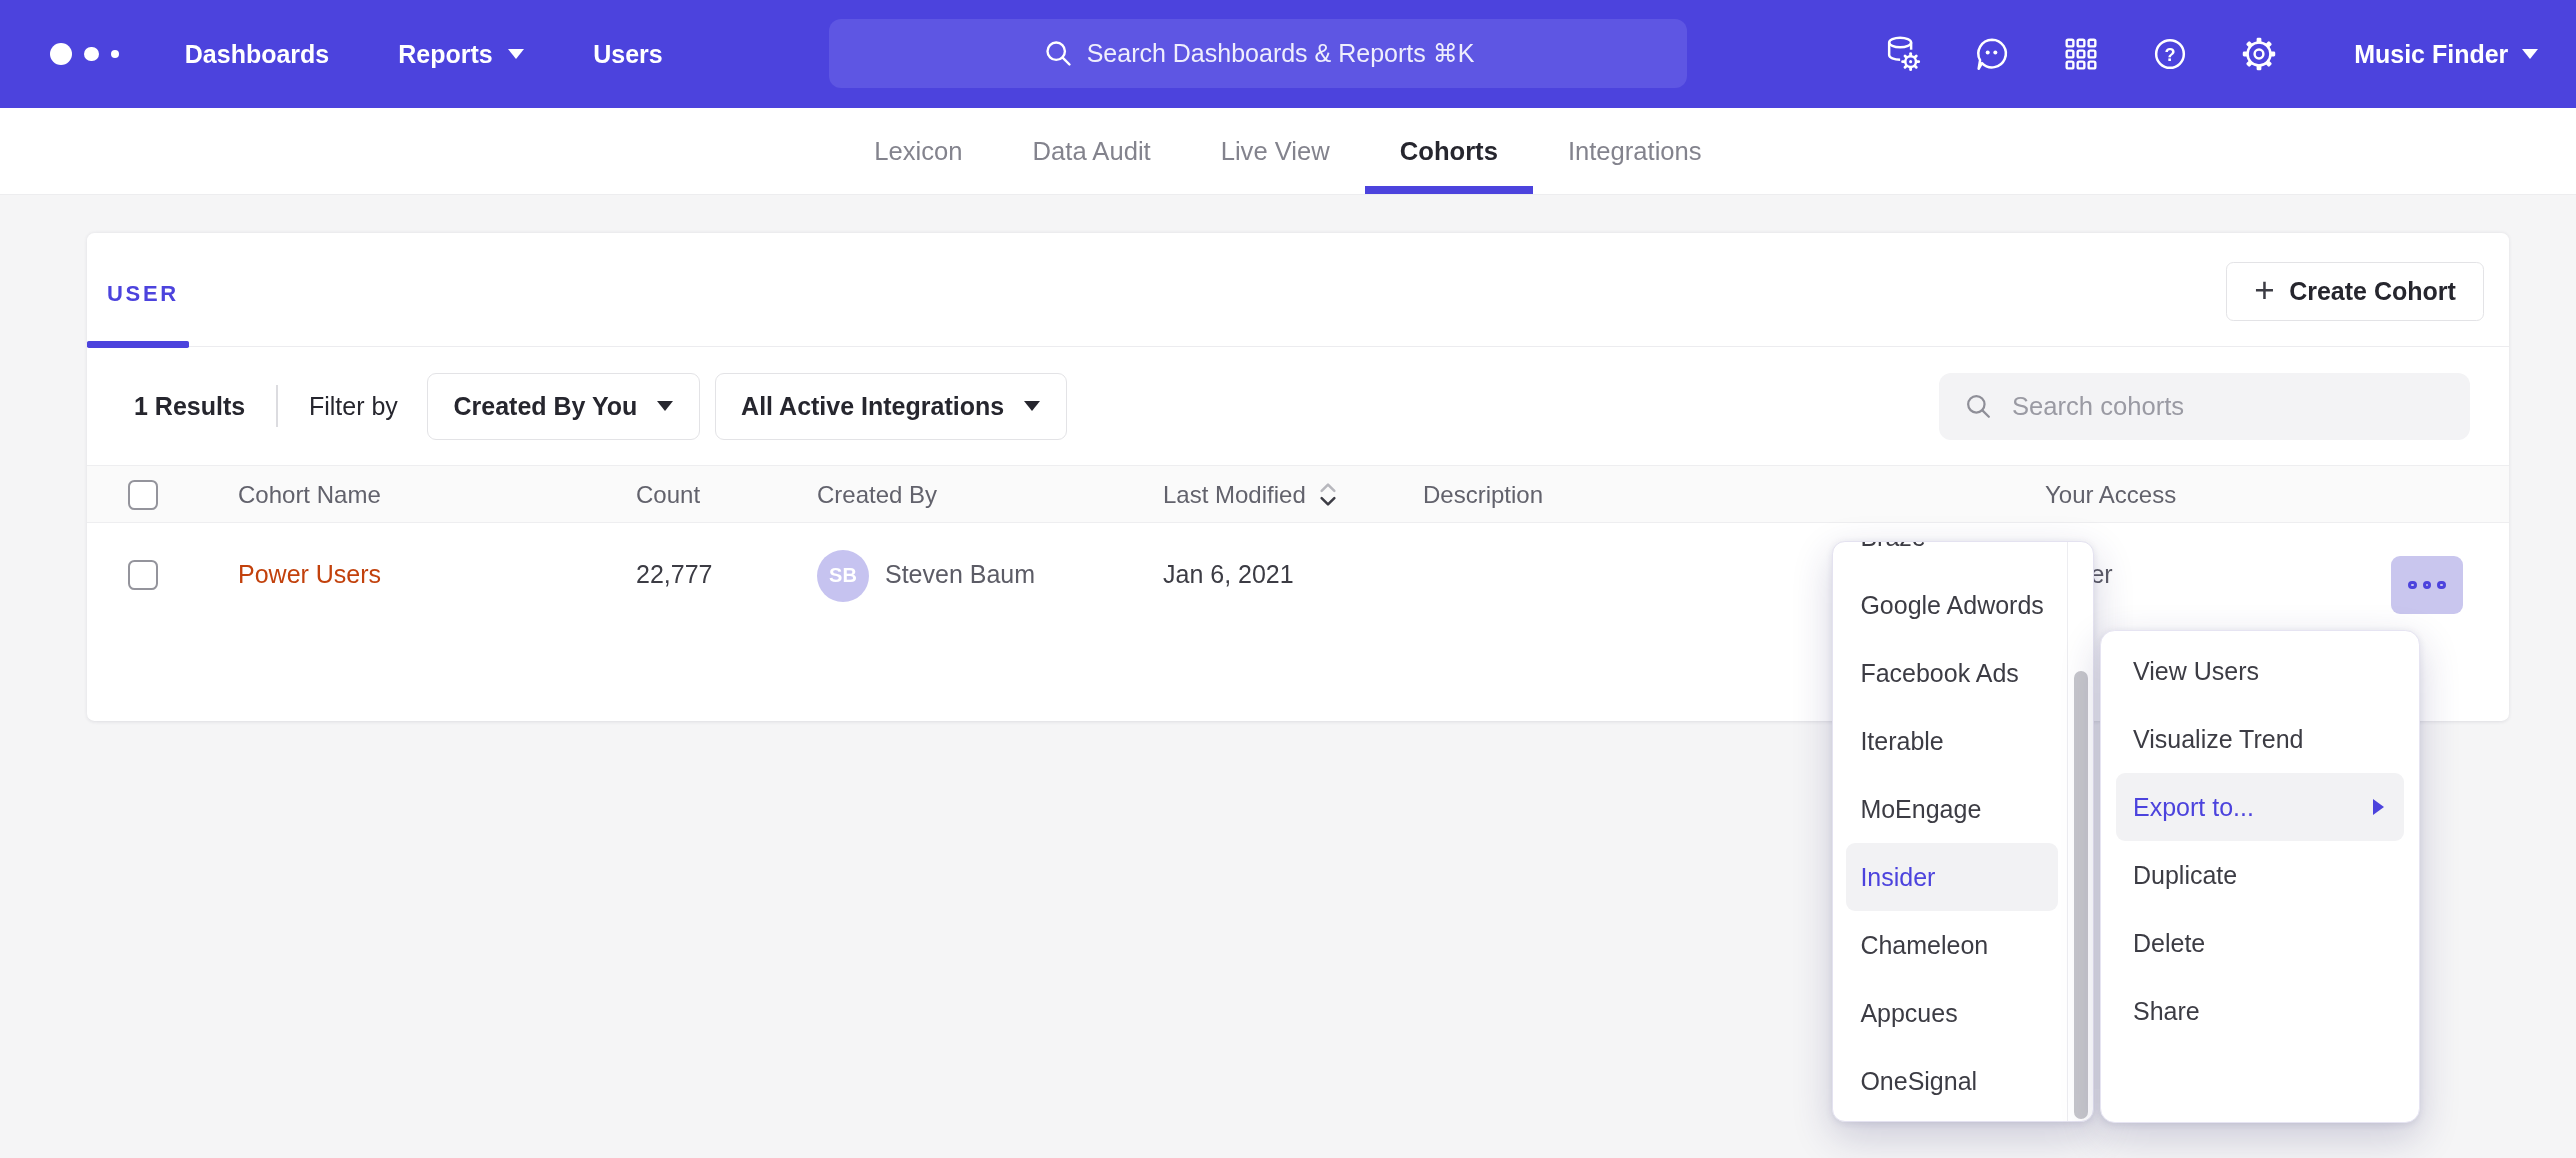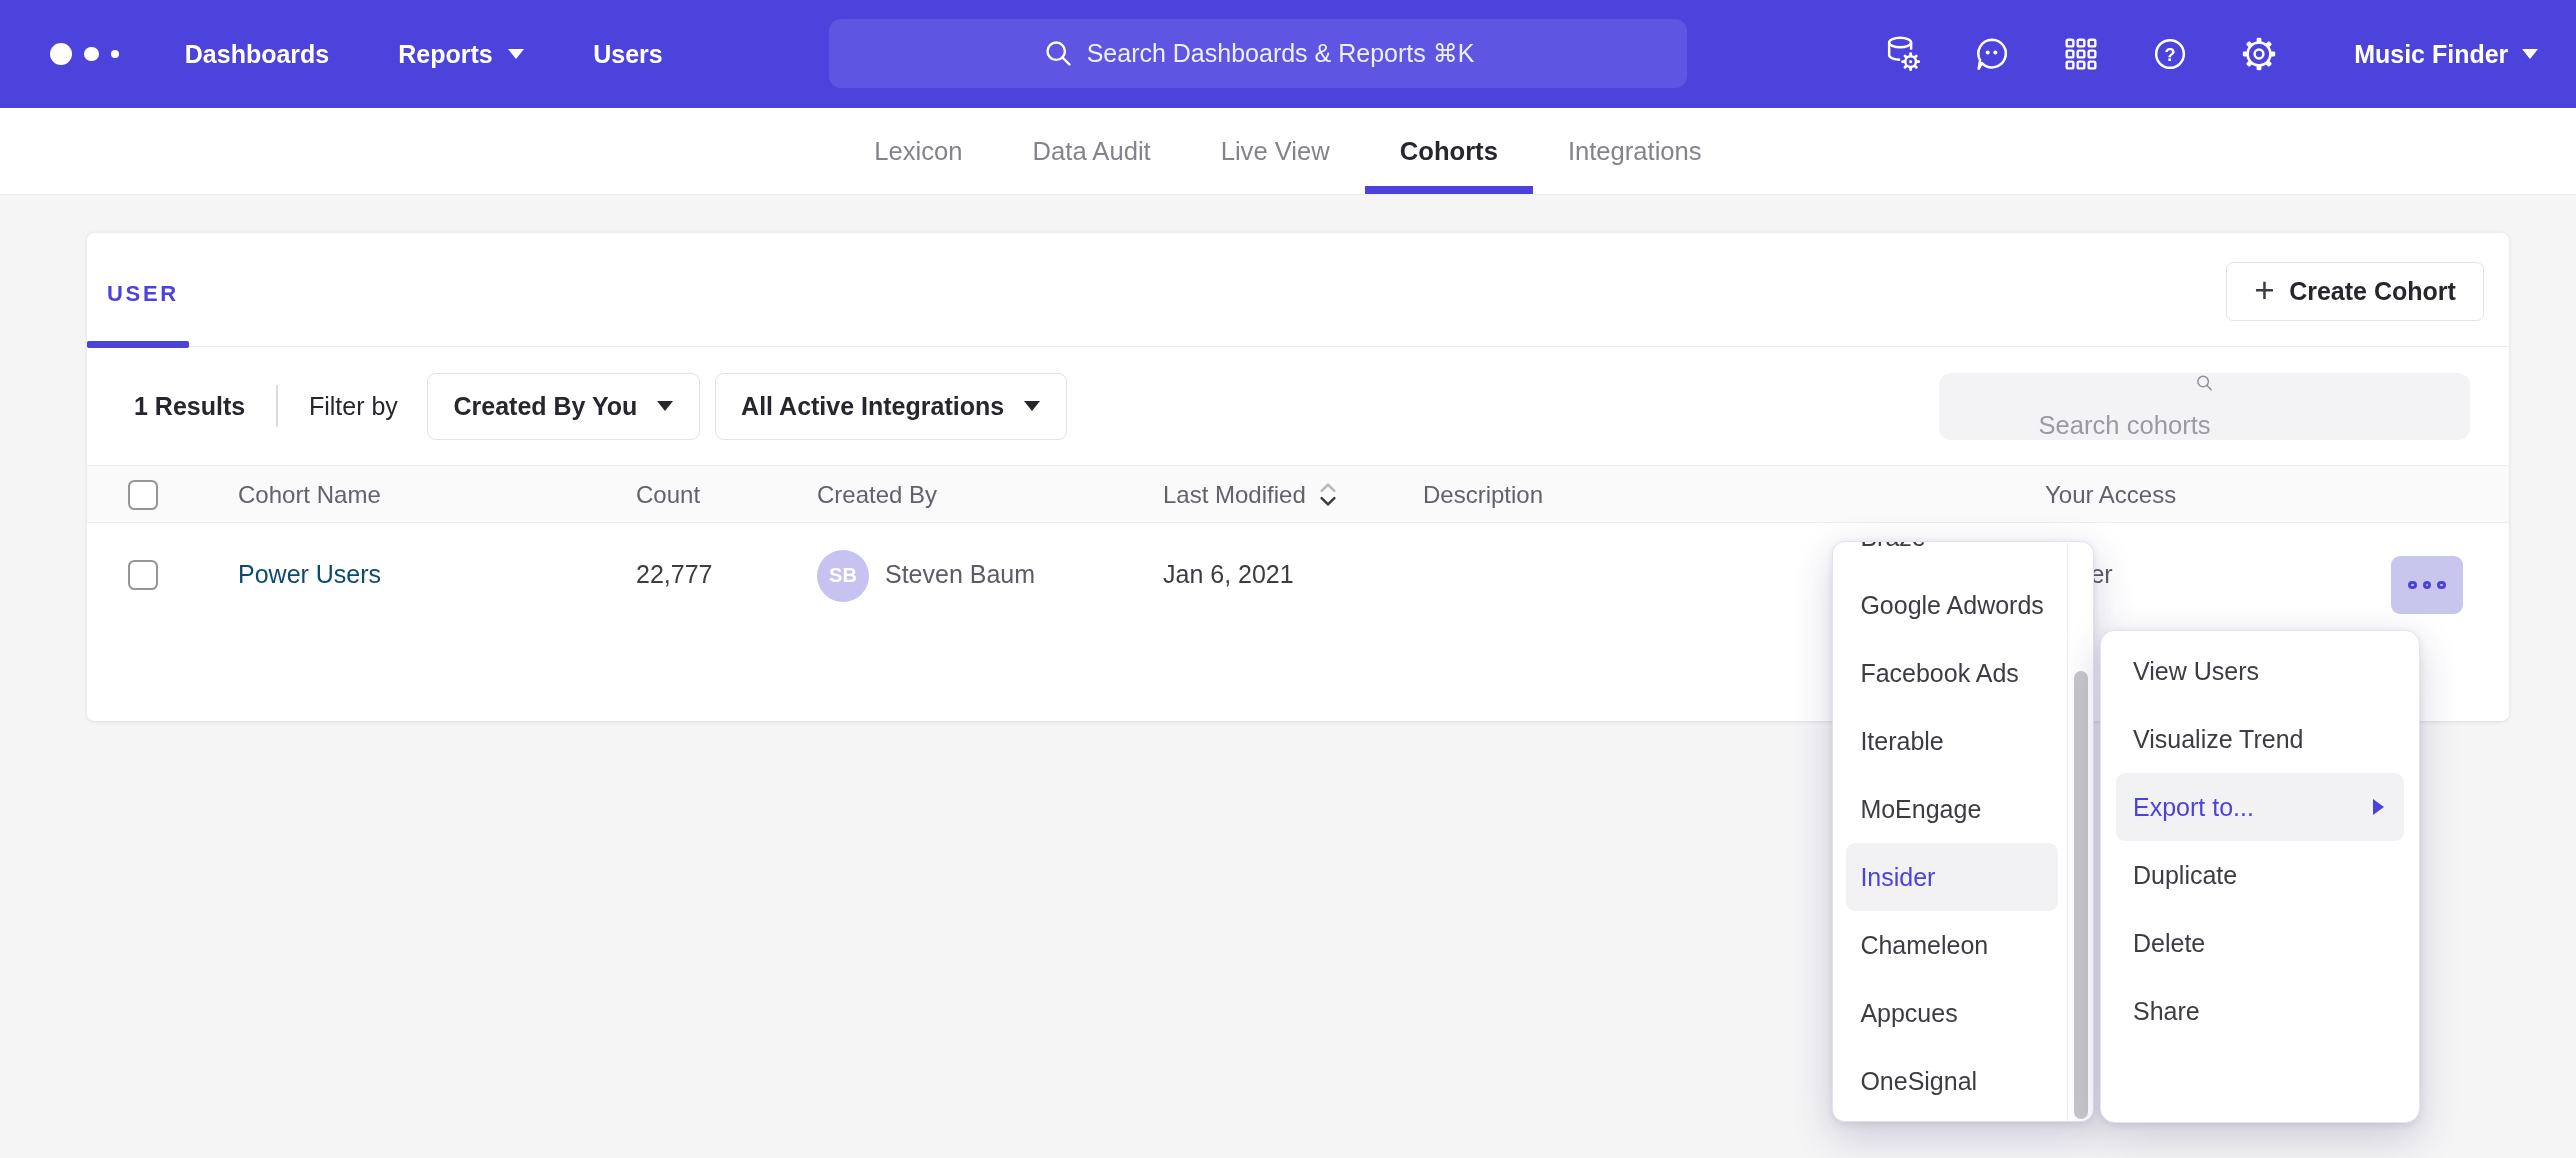--- a/index.html
+++ b/index.html
@@ -60,36 +60,36 @@
   .results { font-size: 25px; font-weight: 700; color: #26262e; }
   .vdivider { width: 1.8px; height: 42px; background: #dcdce0; margin: 0 31px; }
   .filter-by { font-size: 25px; color: #26262e; font-weight: 500; margin-right: 29px; }
   .dropdown-btn { height: 67px; border: 1.8px solid #e3e3e6; border-radius: 9px; background: #fff;
                   display: flex; align-items: center; gap: 20px; padding: 0 25.6px;
                   font-size: 25px; font-weight: 700; color: #26262e; margin-right: 14.6px; cursor: pointer; }
   .dropdown-btn .caret-dark { width: 0; height: 0; border-left: 8.2px solid transparent;
                   border-right: 8.2px solid transparent; border-top: 10px solid #26262e; }
   .cohort-search { margin-left: auto; margin-right: 39px; width: 531px; height: 67px;
                    background: #f3f3f5; border-radius: 12px; display: flex; align-items: center;
-                   padding: 0 24px; gap: 18px; flex-direction: column; }
+                   padding: 0 24px; gap: 18px; }
   .cohort-search input { flex: 1; border: none; outline: none; background: transparent;
                    font-size: 25.6px; color: #3c3c44; font-family: "Liberation Sans", sans-serif; }
   .cohort-search input::placeholder { color: #9a9aa3; }
 
   .thead { position: relative; height: 58px; background: #fafafa;
            border-top: 0.9px solid #eeeef0; border-bottom: 0.9px solid #eeeef0; }
   .th { position: absolute; top: 0; height: 58px; line-height: 58px; font-size: 24px;
         color: #62626c; font-weight: 500; white-space: nowrap; }
   .checkbox { position: absolute; width: 30px; height: 30px; border: 2.7px solid #94949c;
               border-radius: 6.4px; background: #fff; cursor: pointer; }
   .sort-icon { display: inline-block; vertical-align: -5.5px; margin-left: 11px; }
 
   .trow { position: relative; height: 105px; }
   .td { position: absolute; white-space: nowrap; font-size: 25px; color: #3c3c44; top: 37px; }
-  .cohort-link { color: #0c4a6e; cursor: pointer; }
+  .cohort-link { color: #c2410c; cursor: pointer; }
   .avatar { position: absolute; left: 730px; top: 26.5px; width: 52px; height: 52px; border-radius: 50%;
             background: #c6c3f0; color: #fff; display: flex; align-items: center; justify-content: center;
             font-size: 20px; font-weight: 700; }
   .row-actions { position: absolute; left: 2304px; top: 33px; width: 72px; height: 58px;
             background: #c9c6ee; border-radius: 9px; display: flex; align-items: center;
             justify-content: center; gap: 6.4px; cursor: pointer; }
   .row-actions i { display: block; width: 8.2px; height: 8.2px; border: 3.7px solid #4c43dd; border-radius: 50%; }
 
   
   .menu { position: absolute; background: #fff; z-index: 20;

